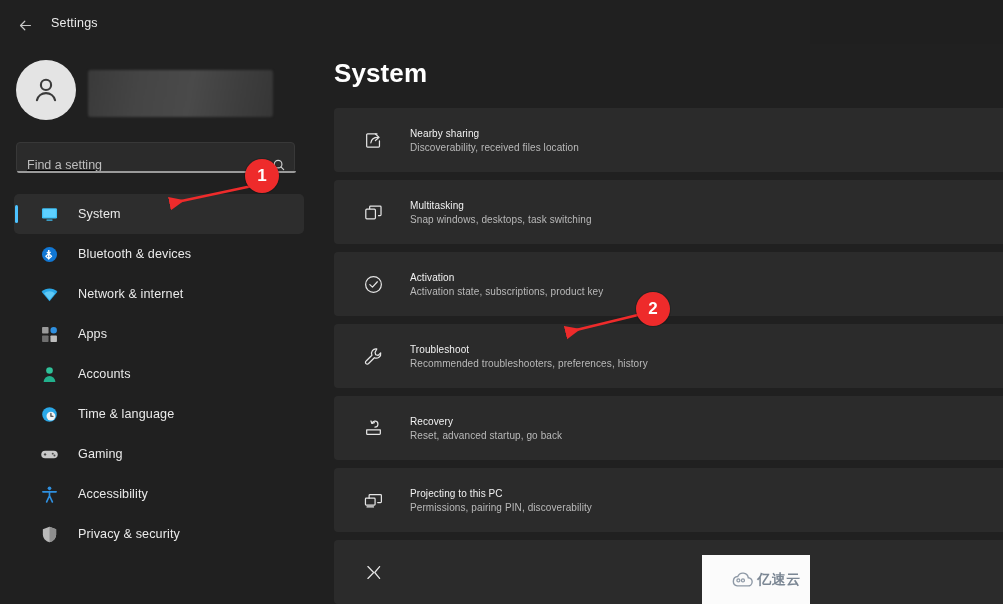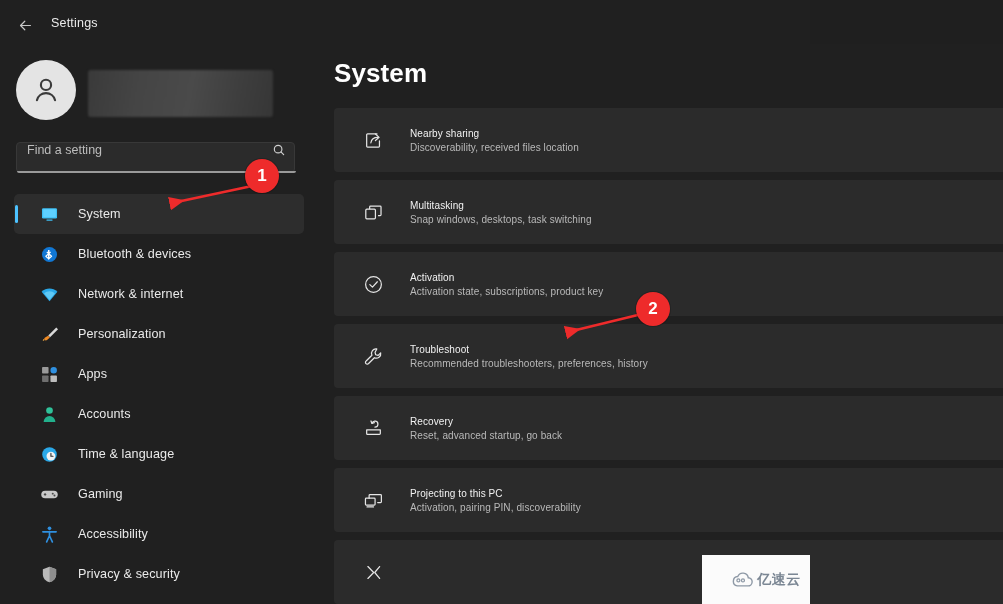--- a/index.html
+++ b/index.html
@@ -34,21 +34,21 @@
   .account-name-redacted {
     position:absolute; left:72px; top:10px; width:185px; height:47px;
     border-radius:3px;
     background:linear-gradient(100deg,#3a3a3a 0%,#454545 28%,#4a4a4a 55%,#3e3e3e 80%,#363636 100%);
     filter:blur(1.1px);
   }
 
   .searchbox {
     position:absolute; left:16px; top:98px; width:279px; height:31px;
     background:#2b2b2b; border:1px solid #383838; border-radius:4px;
-    display:flex; align-items:flex-start;
+    display:flex; align-items:flex-end;text-decoration:underline;
   }
   .searchbox:after {
     content:""; position:absolute; left:0; bottom:-1px; width:279px; height:1.6px;
     background:#9a9a9a; border-radius:0 0 4px 4px;
   }
   .search-input {
     flex:1; background:transparent; border:0; outline:none;
     font-family:"Liberation Sans", sans-serif; font-size:12.5px;
     color:#d8d8d8; padding:0 10px;
   }
@@ -169,30 +169,20 @@
       <div class="navitem">
         <span class="nav-icon">
           <svg width="19" height="19" viewBox="0 0 24 24">
             <path d="M2 8.5C5 5.8 8.4 4.4 12 4.4s7 1.4 10 4.1L12 20.5z" fill="#2aa8e8"></path>
             <path d="M5.2 10.6C7.2 8.9 9.5 8 12 8s4.8.9 6.8 2.6L12 19z" fill="#5fc9f5"></path>
           </svg>
         </span>
         <span class="nav-label">Network &amp; internet</span>
       </div>
 
-      <div class="navitem">
-        <span class="nav-icon">
-          <svg width="19" height="19" viewBox="0 0 24 24">
-            <path d="M20.5 3.2 10.4 13.3l2.3 2.3L22.8 5.5z" fill="#d9d9d9"></path>
-            <path d="M10.2 13.5 12.5 15.8 8.9 19c-.9.8-2.2.8-3 0-.8-.9-.7-2.2.1-3z" fill="#f08a24"></path>
-            <path d="M5.9 19.1c-.5.5-1.4.9-2.4 1 .2-1 .5-1.9 1-2.4z" fill="#f6b24a"></path>
-          </svg>
-        </span>
-        <span class="nav-label">Personalization</span>
-      </div>
 
       <div class="navitem">
         <span class="nav-icon">
           <svg width="19" height="19" viewBox="0 0 24 24">
             <rect x="2.6" y="2.6" width="8.2" height="8.2" rx="1" fill="#9a9a9a"></rect>
             <rect x="2.6" y="13.2" width="8.2" height="8.2" rx="1" fill="#6f6f6f"></rect>
             <rect x="13.2" y="13.2" width="8.2" height="8.2" rx="1" fill="#bdbdbd"></rect>
             <path d="M13.2 6.7a4.1 4.1 0 0 1 8.2 0 4.1 4.1 0 0 1-8.2 0z" fill="#2f90e0"></path>
           </svg>
         </span>
@@ -332,21 +322,21 @@
       <div class="card">
         <span class="card-icon">
           <svg width="21" height="21" viewBox="0 0 24 24" fill="none" stroke="currentColor" stroke-width="1.4" stroke-linejoin="round" stroke-linecap="round">
             <rect x="2.8" y="9.4" width="11" height="8" rx="1"></rect>
             <path d="M7 9.4V6.2a1 1 0 0 1 1-1h12a1 1 0 0 1 1 1v7.2a1 1 0 0 1-1 1h-3.2"></path>
             <line x1="4.6" y1="19.4" x2="12" y2="19.4"></line>
           </svg>
         </span>
         <div class="card-text">
           <div class="card-title">Projecting to this PC</div>
-          <div class="card-sub">Activation, pairing PIN, discoverability</div>
+          <div class="card-sub">Permissions, pairing PIN, discoverability</div>
         </div>
       </div>
 
       <div class="card">
         <span class="card-icon">
           <svg width="21" height="21" viewBox="0 0 24 24" fill="none" stroke="currentColor" stroke-width="1.4" stroke-linecap="round" stroke-linejoin="round">
             <polyline points="5.6 5.2 12.2 12 5.6 18.8"></polyline>
               <polyline points="19 5.2 13.4 12 19 18.8"></polyline>
           </svg>
         </span>

